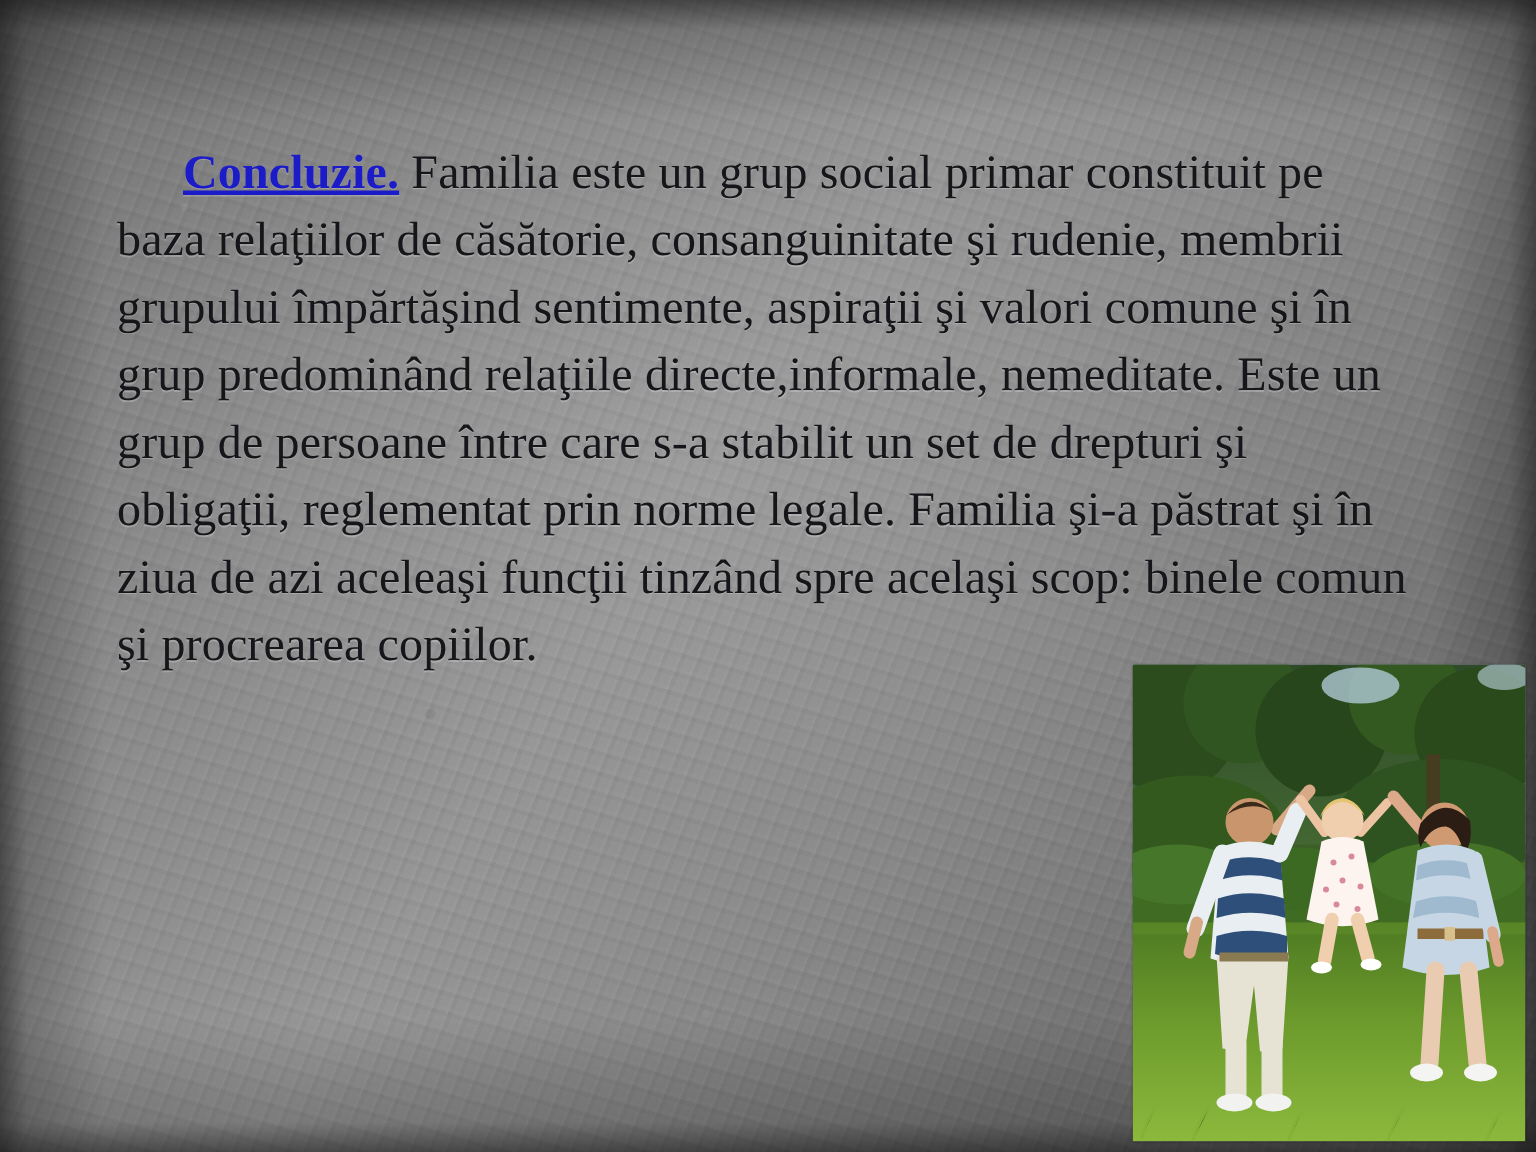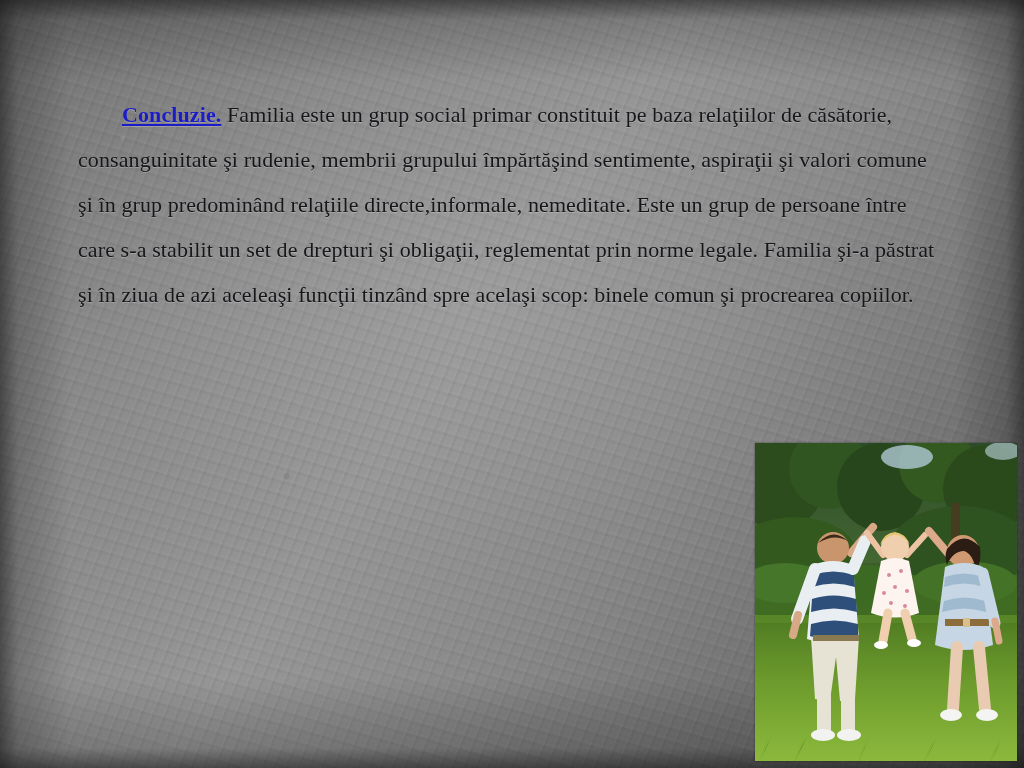--- a/index.html
+++ b/index.html
@@ -51,21 +51,21 @@
       linear-gradient(to bottom, rgba(20,20,20,0.60) 0px, rgba(20,20,20,0.20) 20px, rgba(0,0,0,0) 80px),
       linear-gradient(to top, rgba(20,20,20,0.60) 0px, rgba(20,20,20,0.22) 20px, rgba(0,0,0,0) 90px);
   }
 
   #body-text {
     position: absolute;
     left: 78px;
     top: 92px;
     width: 860px;
     z-index: 3;
-    font-size: 22px;
+    font-size: 32px;
     line-height: 45px;
     color: #16161a;
     text-indent: 44px;
     letter-spacing: 0.1px;
     text-shadow: 0 1px 0 rgba(255,255,255,0.22);
   }
 
   #body-text .heading {
     color: #1b1bc8;
     font-weight: bold;

